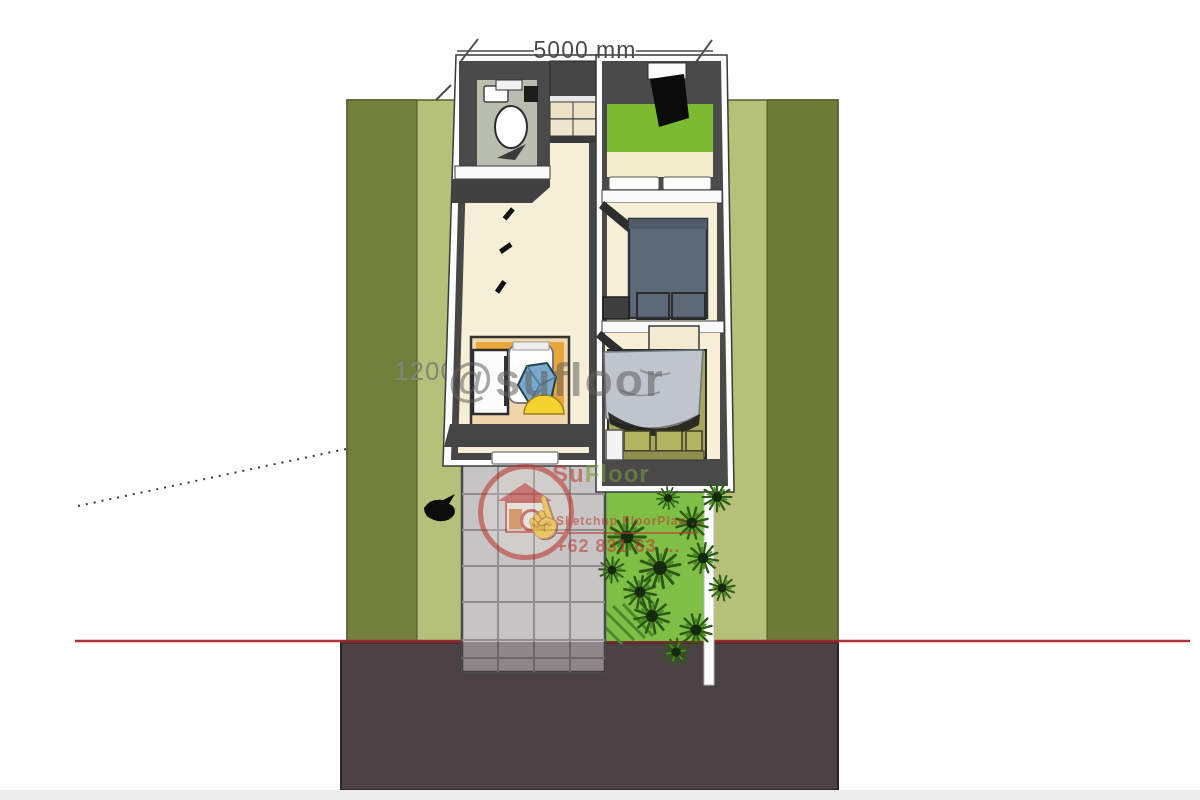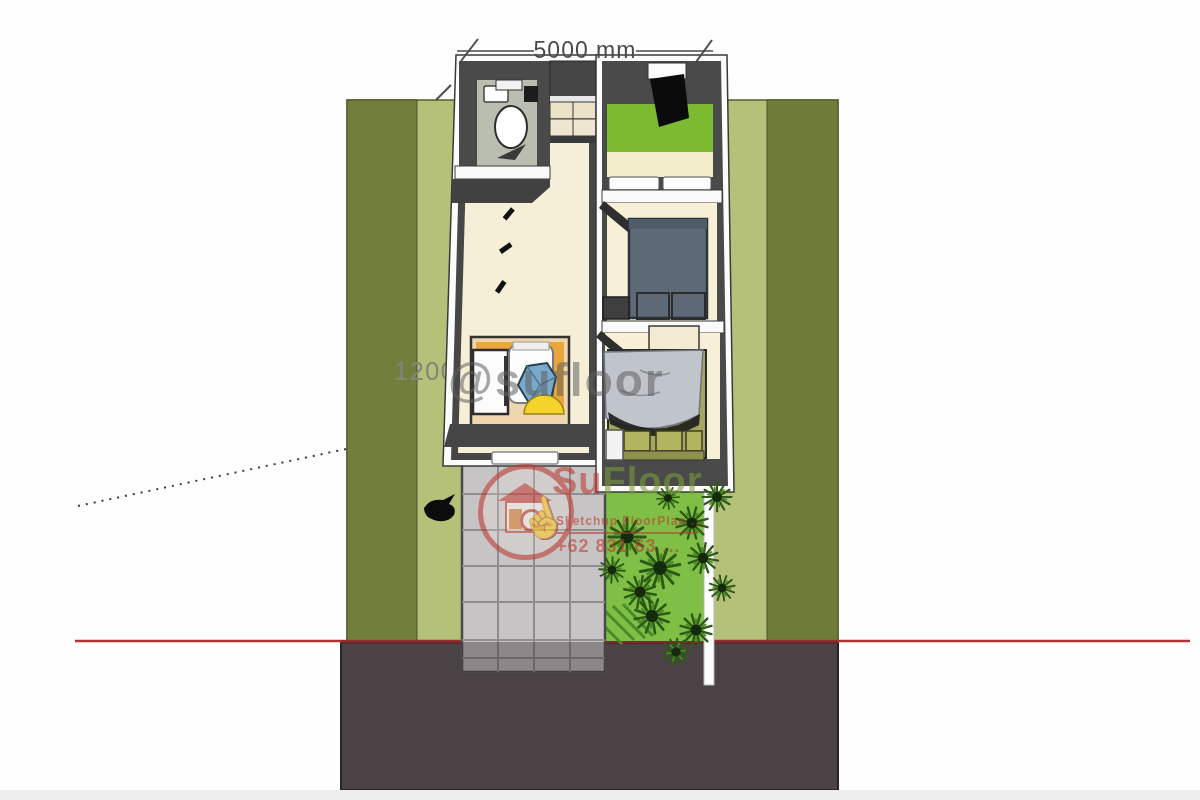--- a/index.html
+++ b/index.html
@@ -15,21 +15,21 @@
   .logo-roof{position:absolute;left:15px;top:14px;width:0;height:0;
              border-left:27px solid transparent;border-right:27px solid transparent;
              border-bottom:18px solid #c8423a;}
   .logo-body{position:absolute;left:22px;top:32px;width:40px;height:28px;background:#fdf6ec;
              border:2px solid #c8423a;}
   .logo-door{position:absolute;left:26px;top:40px;width:13px;height:20px;background:#d97e2e;}
   .logo-hand{position:absolute;left:36px;top:28px;font-size:38px;color:#eac9a0;
              text-shadow:0 0 1px #7a3326,1px 1px 0 #7a3326;transform:rotate(-18deg);}
   .logo-ring{position:absolute;left:37px;top:40px;width:17px;height:17px;border:3px solid #c8423a;
              border-radius:50%;}
-  .logo-brand{position:absolute;left:74px;top:-2px;font-size:38px;font-weight:800;letter-spacing:1px;}
+  .logo-brand{position:absolute;left:74px;top:-2px;font-size:24px;font-weight:800;letter-spacing:1px;}
   .logo-brand .red{color:#bf3a31;}
   .logo-brand .green{color:#7d9c3d;}
   .logo-tagline{position:absolute;left:78px;top:52px;font-size:12px;font-weight:700;
                 color:#bf3a31;letter-spacing:1px;white-space:nowrap;}
   .logo-rule{position:absolute;left:77px;top:70px;width:142px;height:2px;background:#bf3a31;}
   .logo-phone{position:absolute;left:78px;top:74px;font-size:18px;font-weight:700;color:#bf3a31;
               letter-spacing:1px;white-space:nowrap;}
 </style>
 </head>
 <body>

